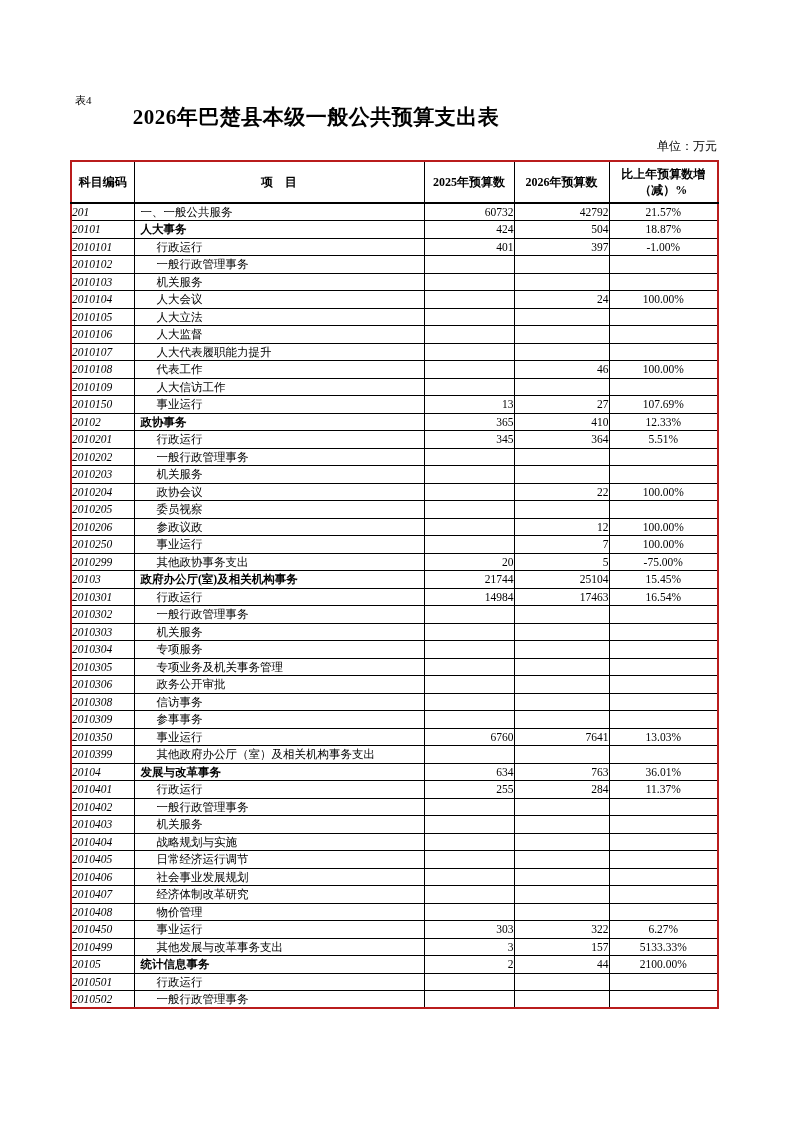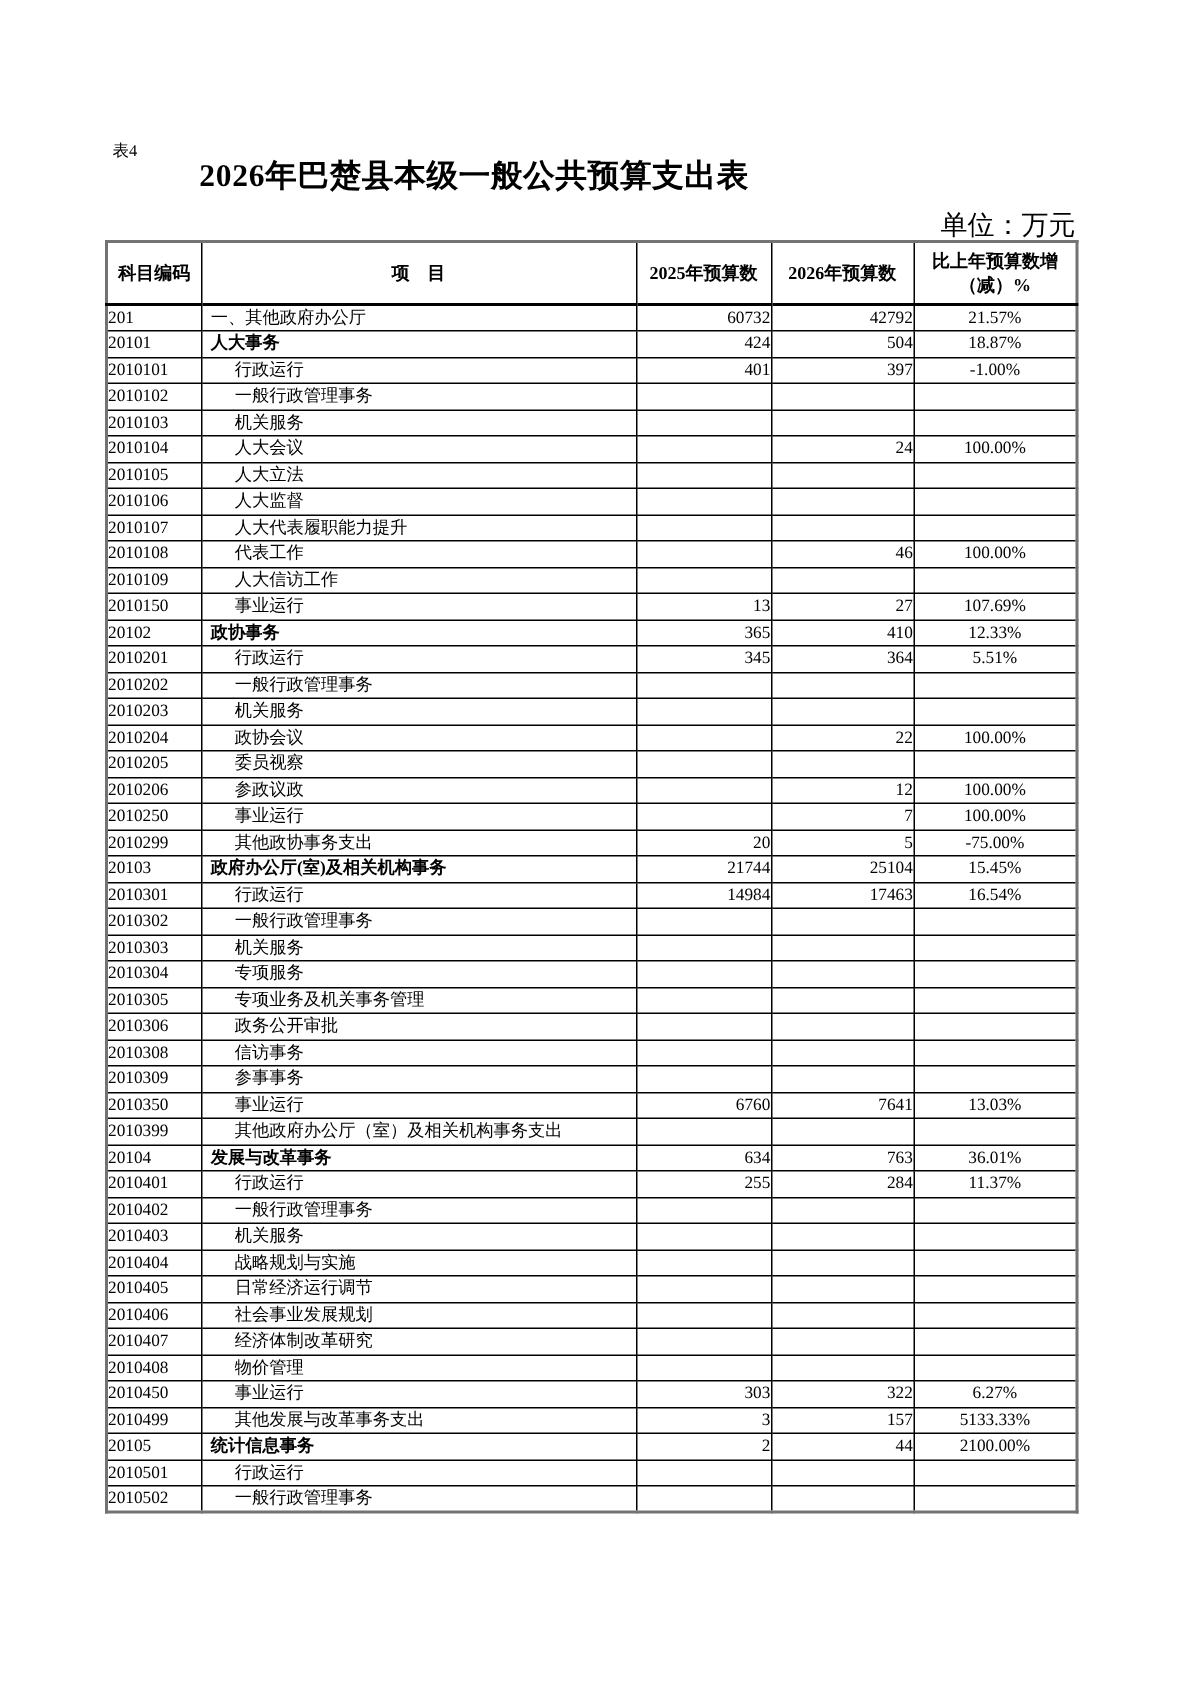--- a/index.html
+++ b/index.html
@@ -16,28 +16,28 @@
     font-size:11px;
   }
   .page-title {
     position:absolute; left:0; top:103px; width:632px;
     text-align:center;
     font-size:21px; font-weight:bold;
     letter-spacing:0.5px;
   }
   .unit-label {
     position:absolute; right:76px; top:138px;
-    font-size:18px;
+    font-size:12px;
   }
   table.budget {
     position:absolute; left:70px; top:160px;
     width:647px;
     border-collapse:collapse;
     table-layout:fixed;
-    border:2px solid #737373;
+    border:2px solid #b91c1c;
   }
   table.budget th, table.budget td {
     border:1px solid #000;
     overflow:hidden;
     white-space:nowrap;
   }
   table.budget thead th {
     height:42px;
     font-size:12px;
     font-weight:bold;
@@ -46,21 +46,21 @@
     line-height:1.35;
     border-bottom:2px solid #000;
   }
   table.budget tbody td {
     height:17.5px;
     font-size:11.5px;
     line-height:16px;
     vertical-align:middle;
     padding:0;
   }
-  td.c-code { padding-left:3px; }
+  td.c-code { padding-left:3px;font-style:italic; }
   td.c-item.lvl0 { padding-left:6px; }
   td.c-item.lvl1 { padding-left:6px;font-weight:bold; }
   td.c-item.lvl2 { padding-left:22px; }
   td.c-num { text-align:right; padding-right:5px; }
   td.c-pct { text-align:center; padding-right:3px; }
 </style>
 </head>
 <body>
 
 <div class="table-label">表4</div>
@@ -85,21 +85,21 @@
       <th>2026年预算数</th>
       <th>
         <span>比上年预算数增</span><br>
         <span>（减）%</span>
       </th>
     </tr>
   </thead>
   <tbody>
       <tr>
         <td class="c-code">201</td>
-        <td class="c-item lvl0">一、其他政府办公厅</td>
+        <td class="c-item lvl0">一、一般公共服务</td>
         <td class="c-num">60732</td>
         <td class="c-num">42792</td>
         <td class="c-pct">21.57%</td>
       </tr>
       <tr>
         <td class="c-code">20101</td>
         <td class="c-item lvl1">人大事务</td>
         <td class="c-num">424</td>
         <td class="c-num">504</td>
         <td class="c-pct">18.87%</td>

